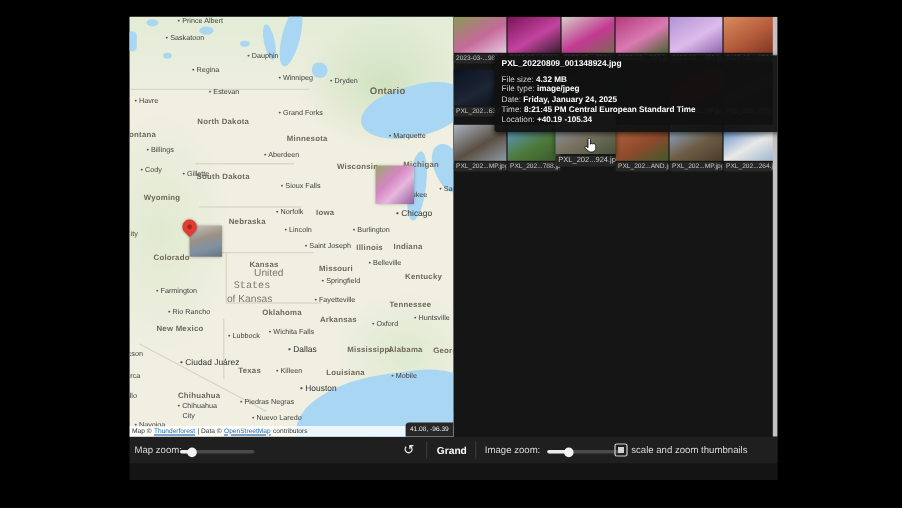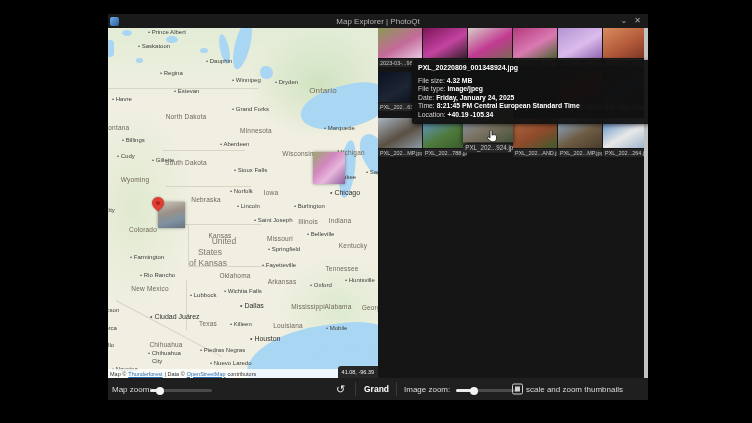--- a/index.html
+++ b/index.html
@@ -35,21 +35,21 @@
   .lk-edge{left:-2px;top:12px;width:8px;height:17px;border-radius:4px;}
   .gulf{right:-18px;bottom:-20px;width:150px;height:72px;border-radius:55% 30% 0 0;transform:rotate(-7deg);background:var(--map_water,#a9d6f2);}
   .gulf2{right:-4px;bottom:-6px;width:70px;height:40px;border-radius:40% 60% 0 0;background:var(--map_water,#a9d6f2);}
   .bl{position:absolute;background:#d9d4c3;pointer-events:none;}
   
   .map-labels span{position:absolute;}
   .city{font-size:6px;color:#3e3e3e;white-space:nowrap;}
   .city::before{content:"• ";color:#555;}
   .city.nodot::before{content:"";}
   .city-lg{font-size:7px;color:#303030;}
-  .state{font-weight:normal;font-size:6.5px;color:#6e6759;white-space:nowrap;transform:translate(-50%,-50%);letter-spacing:.2px;}
+  .state{font-weight:bold;font-size:6.5px;color:#6e6759;white-space:nowrap;transform:translate(-50%,-50%);letter-spacing:.2px;}
   .prov{font-size:8px;}
   .country{font-size:8.5px;color:#7e786b;white-space:nowrap;transform:translate(-50%,-50%);}
   
   .pin{position:absolute;left:44px;top:169px;width:12px;height:12px;background:var(--marker_red,#e03c31);
        border-radius:50% 50% 50% 0;transform:rotate(-45deg);z-index:4;box-shadow:0 0 2px rgba(0,0,0,.45);}
   .pin::after{content:"";position:absolute;left:4px;top:4px;width:4px;height:4px;border-radius:50%;background:#a8241c;}
   .map-photo{position:absolute;box-shadow:0 0 3px rgba(0,0,0,.4);z-index:3;}
   .mp-co{left:50px;top:174px;width:27px;height:26px;
          background:linear-gradient(165deg,#cac4ba 0%,#9a9187 40%,#7e91a2 70%,#67727d 100%);}
   .mp-wi{left:205px;top:124px;width:32px;height:32px;
@@ -88,28 +88,20 @@
   .reset{font-size:11px;color:#eee;}
   .close{font-weight:bold;font-size:8.5px;color:#fff;}
   .cb{position:absolute;top:50%;transform:translateY(-50%);width:9px;height:9px;border:1px solid #d2d2d2;border-radius:2px;}
   .cb::after{content:"";position:absolute;inset:2px;background:#d2d2d2;}
 </style>
 </head>
 <body>
 
 <div class="window">
 
-  <div class="titlebar">
-    <div class="app-icon"></div>
-    <div class="title">Map Explorer | PhotoQt</div>
-    <div class="win-btns">
-      <span>⌄</span>
-      <span>✕</span>
-    </div>
-  </div>
 
   <div class="content">
 
     <div class="map">
       <div class="dec g1"></div>
       <div class="dec g2"></div>
       <div class="dec g3"></div>
       <div class="dec g4"></div>
       <div class="dec lake lk-superior"></div>
       <div class="dec lake lk-michigan"></div>
@@ -189,21 +181,21 @@
           <span class="state" style="left: 27px; top: 151px;">Wyoming</span>
           <span class="state" style="left: 163px; top: 164px;">Iowa</span>
           <span class="state" style="left: 98px; top: 171px;">Nebraska</span>
           <span class="state" style="left: 232px; top: 192px;">Indiana</span>
           <span class="state" style="left: 200px; top: 193px;">Illinois</span>
           <span class="state" style="left: 35px; top: 201px;">Colorado</span>
           <span class="state" style="left: 112px; top: 207px;">Kansas</span>
           <span class="state" style="left: 172px; top: 210px;">Missouri</span>
           <span class="country" style="left: 116px; top: 213px;">United</span>
           <span class="state" style="left: 245px; top: 217px;">Kentucky</span>
-          <span class="country" style="left: 102px; top: 224px;">States</span>
+          <span class="country" style="left: 102px; top: 224px; font-family: Liberation Mono, monospace;">States</span>
           <span class="country" style="left: 100px; top: 235px;">of Kansas</span>
           <span class="state" style="left: 234px; top: 240px;">Tennessee</span>
           <span class="state" style="left: 127px; top: 247px;">Oklahoma</span>
           <span class="state" style="left: 174px; top: 253px;">Arkansas</span>
           <span class="state" style="left: 42px; top: 260px;">New Mexico</span>
           <span class="state" style="left: 200px; top: 278px;">Mississippi</span>
           <span class="state" style="left: 230px; top: 278px;">Alabama</span>
           <span class="state" style="left: 266px; top: 279px;">Georgia</span>
           <span class="state" style="left: 100px; top: 295px;">Texas</span>
           <span class="state" style="left: 180px; top: 297px;">Louisiana</span>

